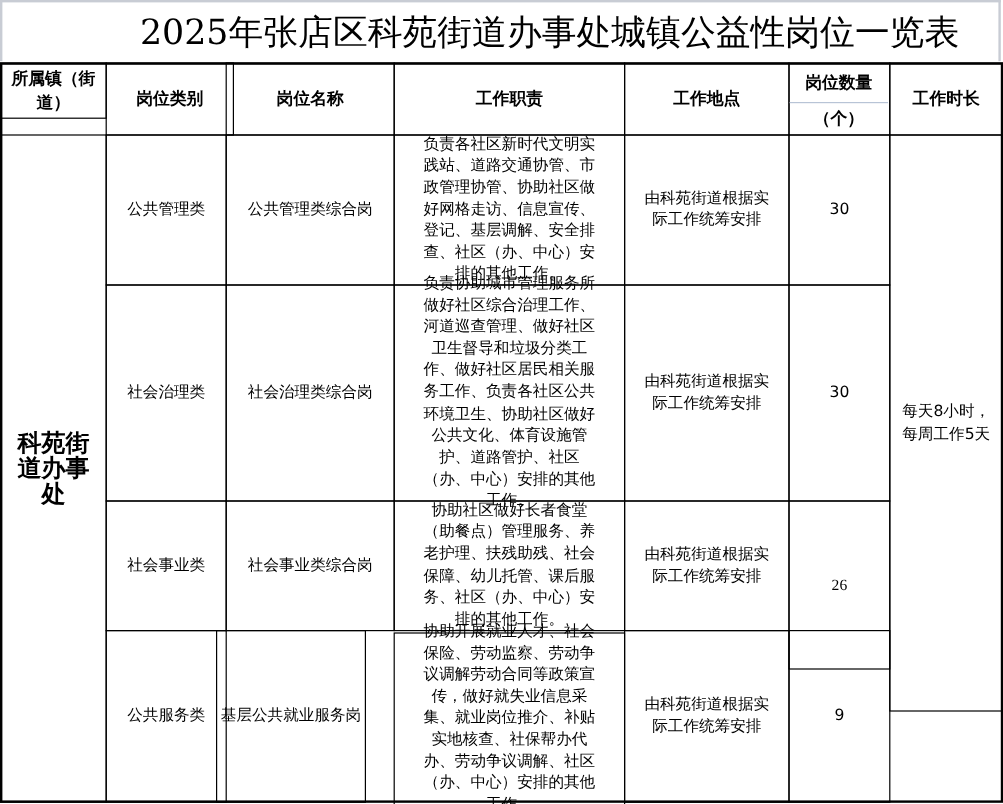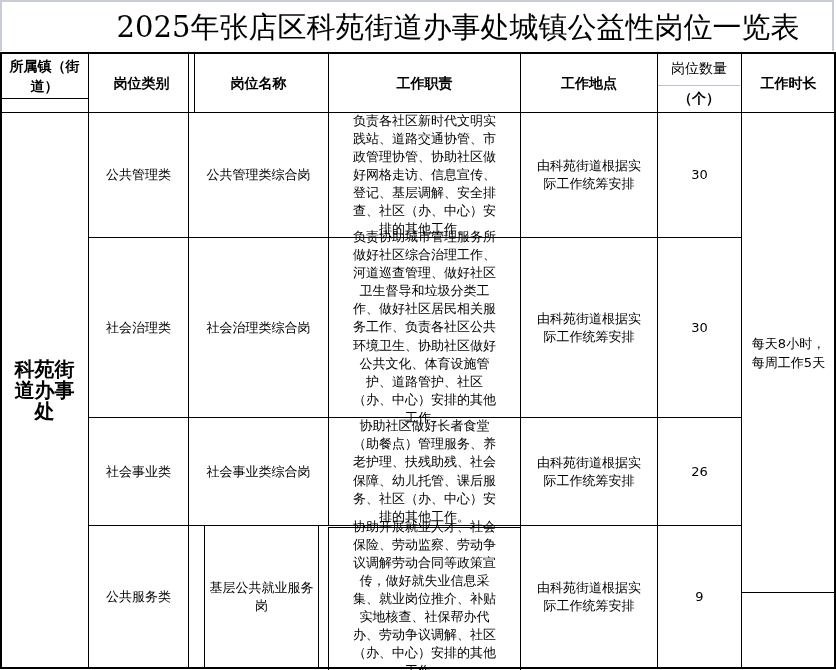--- a/index.html
+++ b/index.html
@@ -14,21 +14,21 @@
             display: flex; align-items: center; justify-content: center; text-align: center; }
     .hdr { font-weight: bold; font-size: 14px; line-height: 20px; }
     .body-txt { font-size: 13px; line-height: 18px; }
     .duty { font-size: 13px; line-height: 18.1px; padding: 0 20px; text-align: center; }
     .outer { position: absolute; left: 0; top: 52px; width: 836px; height: 617px;
              border: 2px solid #000; box-sizing: border-box; pointer-events: none; }
     .subline { position: absolute; left: 658px; top: 85px; width: 82px; height: 1px; background: #b8c4d6; }
     .unit { position: absolute; left: 657px; top: 86px; width: 84px; height: 26px;
             display: flex; align-items: center; justify-content: center; font-weight: bold; font-size: 14px; }
     .qty-top { position: absolute; left: 657px; top: 53px; width: 84px; height: 32px;
-               display: flex; align-items: center; justify-content: center; font-weight: normal; font-size: 14px; }
+               display: flex; align-items: center; justify-content: center; font-weight: bold; font-size: 14px; }
   </style>
 </head>
 <body>
 
 <div class="title-area"></div>
 <div class="title">2025年张店区科苑街道办事处城镇公益性岗位一览表</div>
 
 <div class="cell hdr" style="left:0;top:52px;width:89px;height:47px;padding:0 6px;">
   <span>所属镇（街道）</span>
 </div>
@@ -97,28 +97,28 @@
   </div>
 <div class="cell body-txt" style="left:188px;top:417px;width:141px;height:109px;">
     <span>社会事业类综合岗</span>
   </div>
 <div class="cell duty" style="left:328px;top:417px;width:193px;height:109px;">
     <span>协助社区做好长者食堂（助餐点）管理服务、养老护理、扶残助残、社会保障、幼儿托管、课后服务、社区（办、中心）安排的其他工作。</span>
   </div>
 <div class="cell body-txt" style="left:520px;top:417px;width:138px;height:109px;padding:0 10px;">
     <span>由科苑街道根据实际工作统筹安排</span>
   </div>
-<div class="cell body-txt" style="left:657px;top:417px;width:85px;height:109px;">
+<div class="cell body-txt" style="left:657px;top:417px;width:85px;height:141px;font-family:Liberation Serif, serif;">
     <span>26</span>
   </div>
 
 <div class="cell body-txt" style="left:88px;top:525px;width:101px;height:144px;">
     <span>公共服务类</span>
   </div>
-<div class="cell body-txt" style="left:204px;top:525px;width:115px;height:144px;">
+<div class="cell body-txt" style="left:180px;top:525px;width:125px;height:144px;">
     <span>基层公共就业服务岗</span>
   </div>
 <div class="cell duty" style="left:328px;top:527px;width:193px;height:144px;">
     <span>协助开展就业人才、社会保险、劳动监察、劳动争议调解劳动合同等政策宣传，做好就失业信息采集、就业岗位推介、补贴实地核查、社保帮办代办、劳动争议调解、社区（办、中心）安排的其他工作。</span>
   </div>
 <div class="cell body-txt" style="left:520px;top:525px;width:138px;height:144px;padding:0 10px;">
     <span>由科苑街道根据实际工作统筹安排</span>
   </div>
 <div class="cell body-txt" style="left:657px;top:525px;width:85px;height:144px;">
     <span>9</span>

